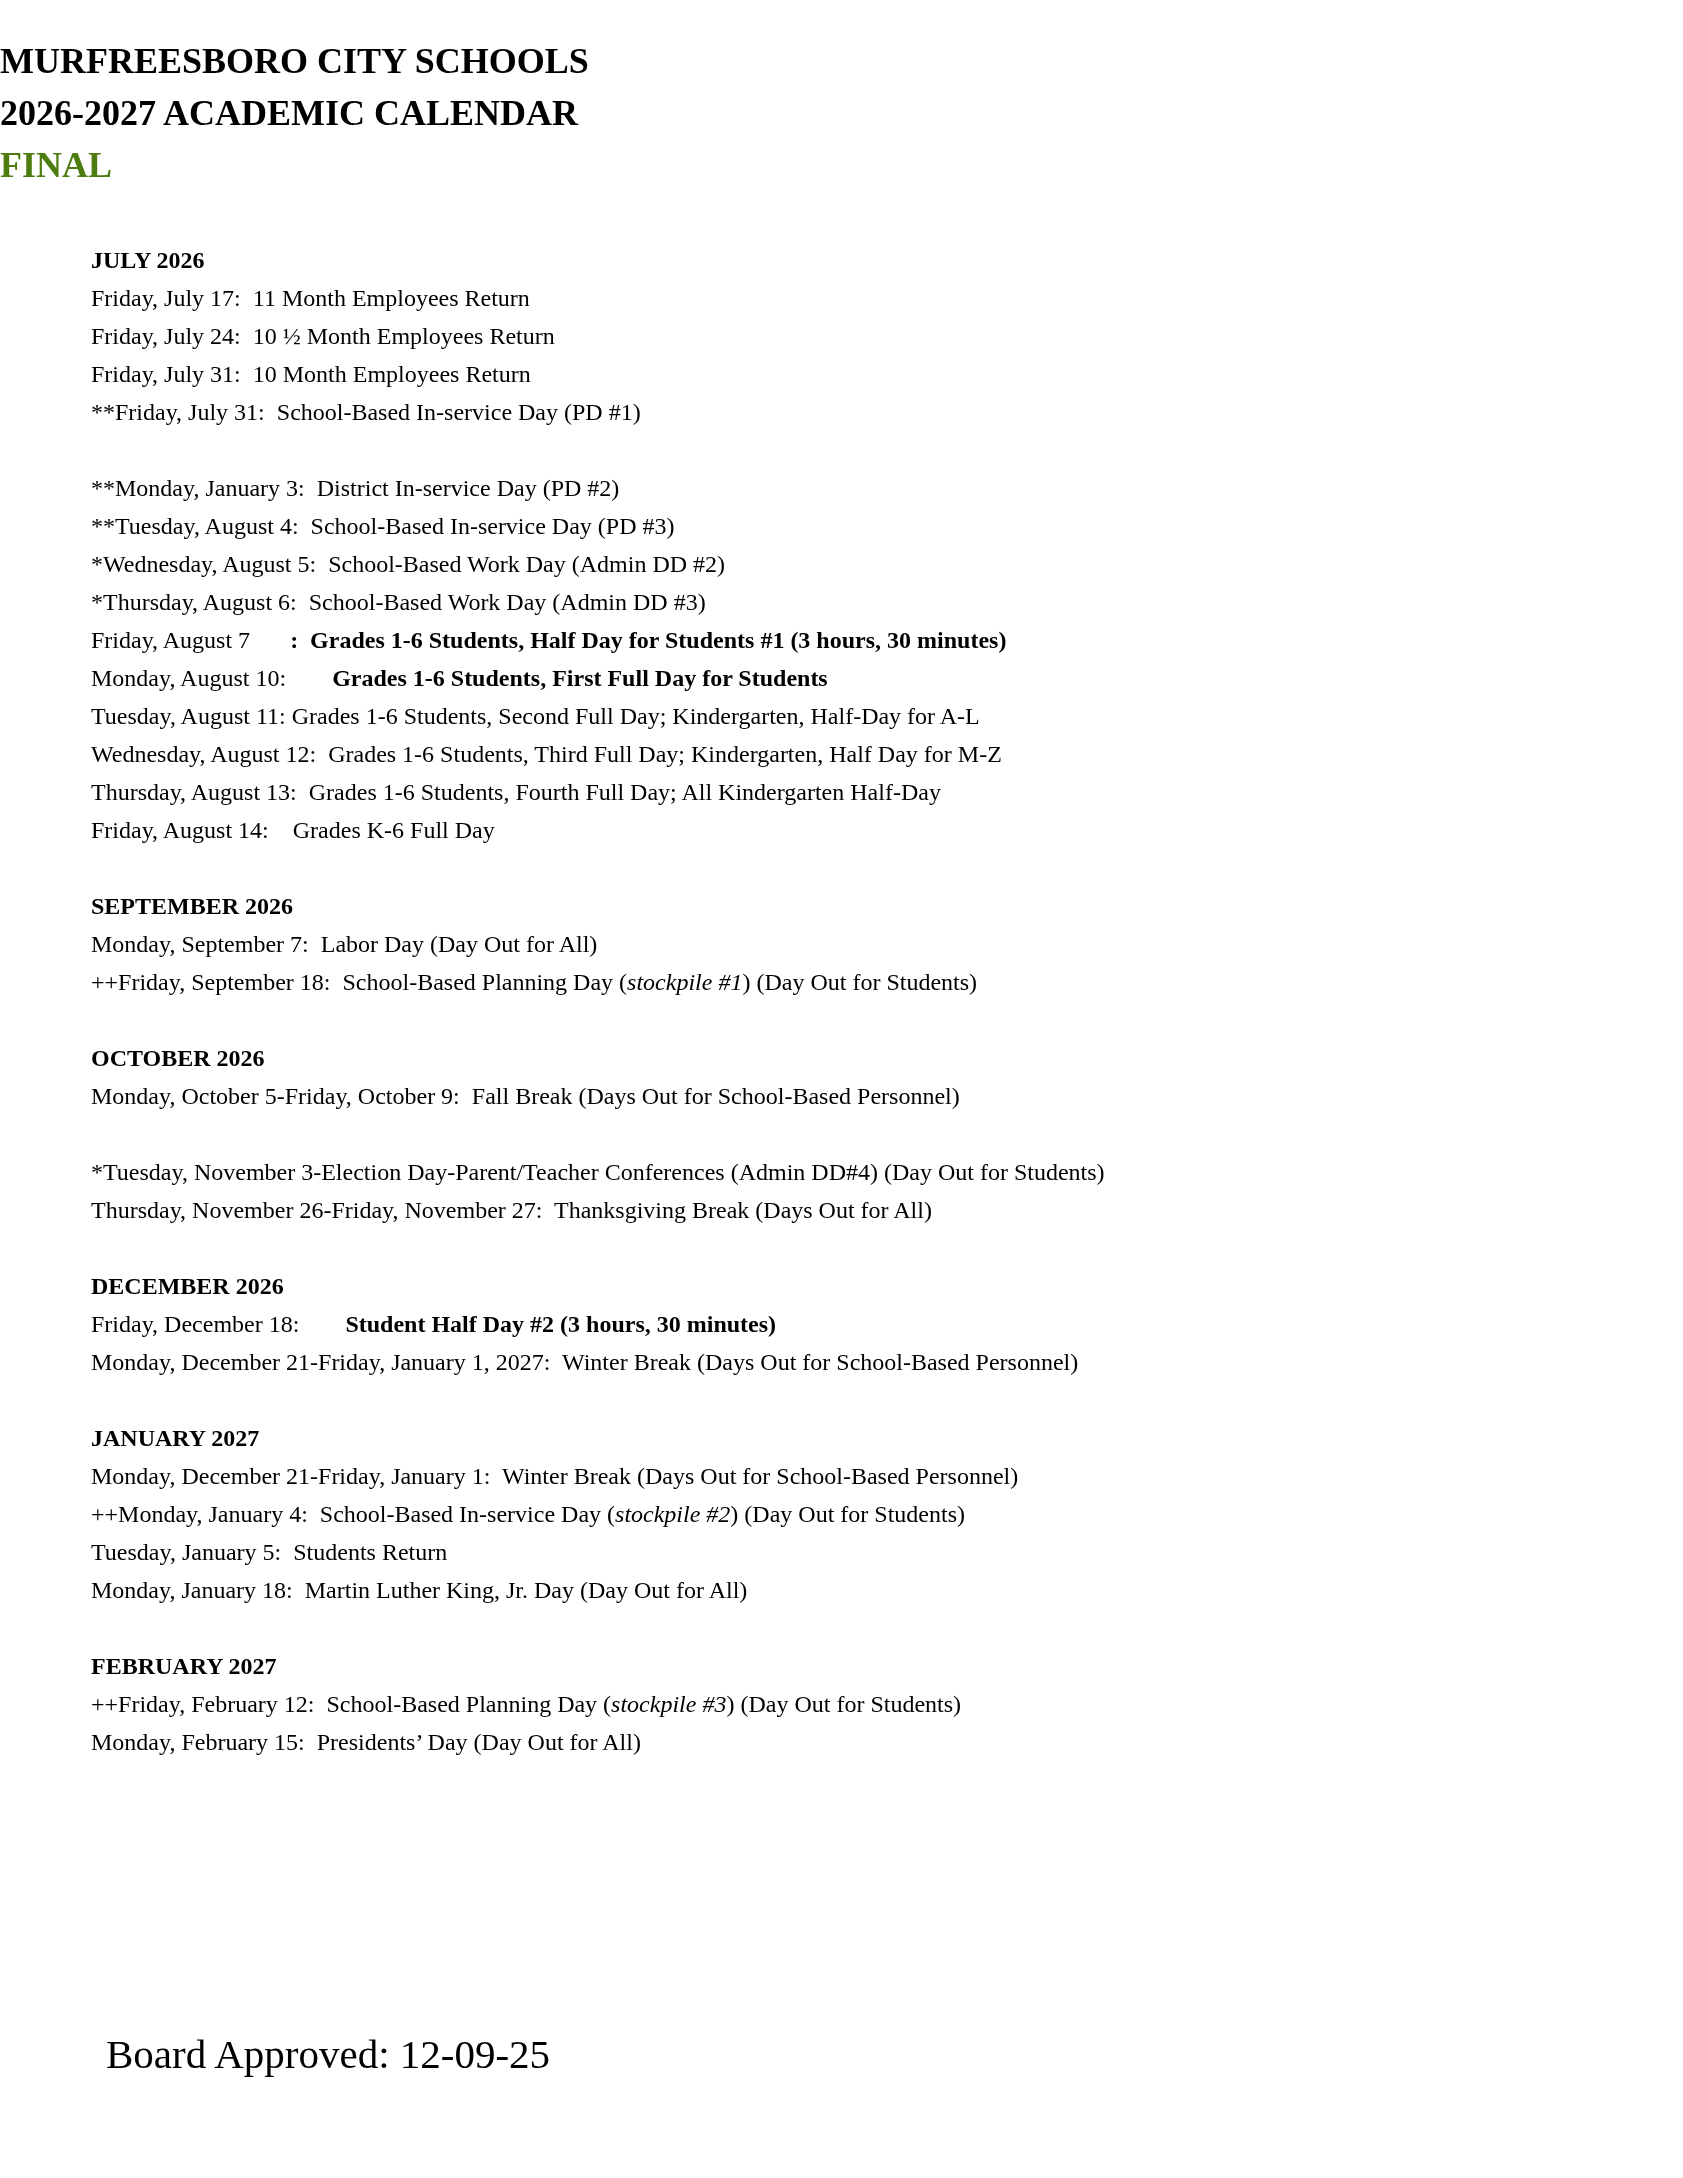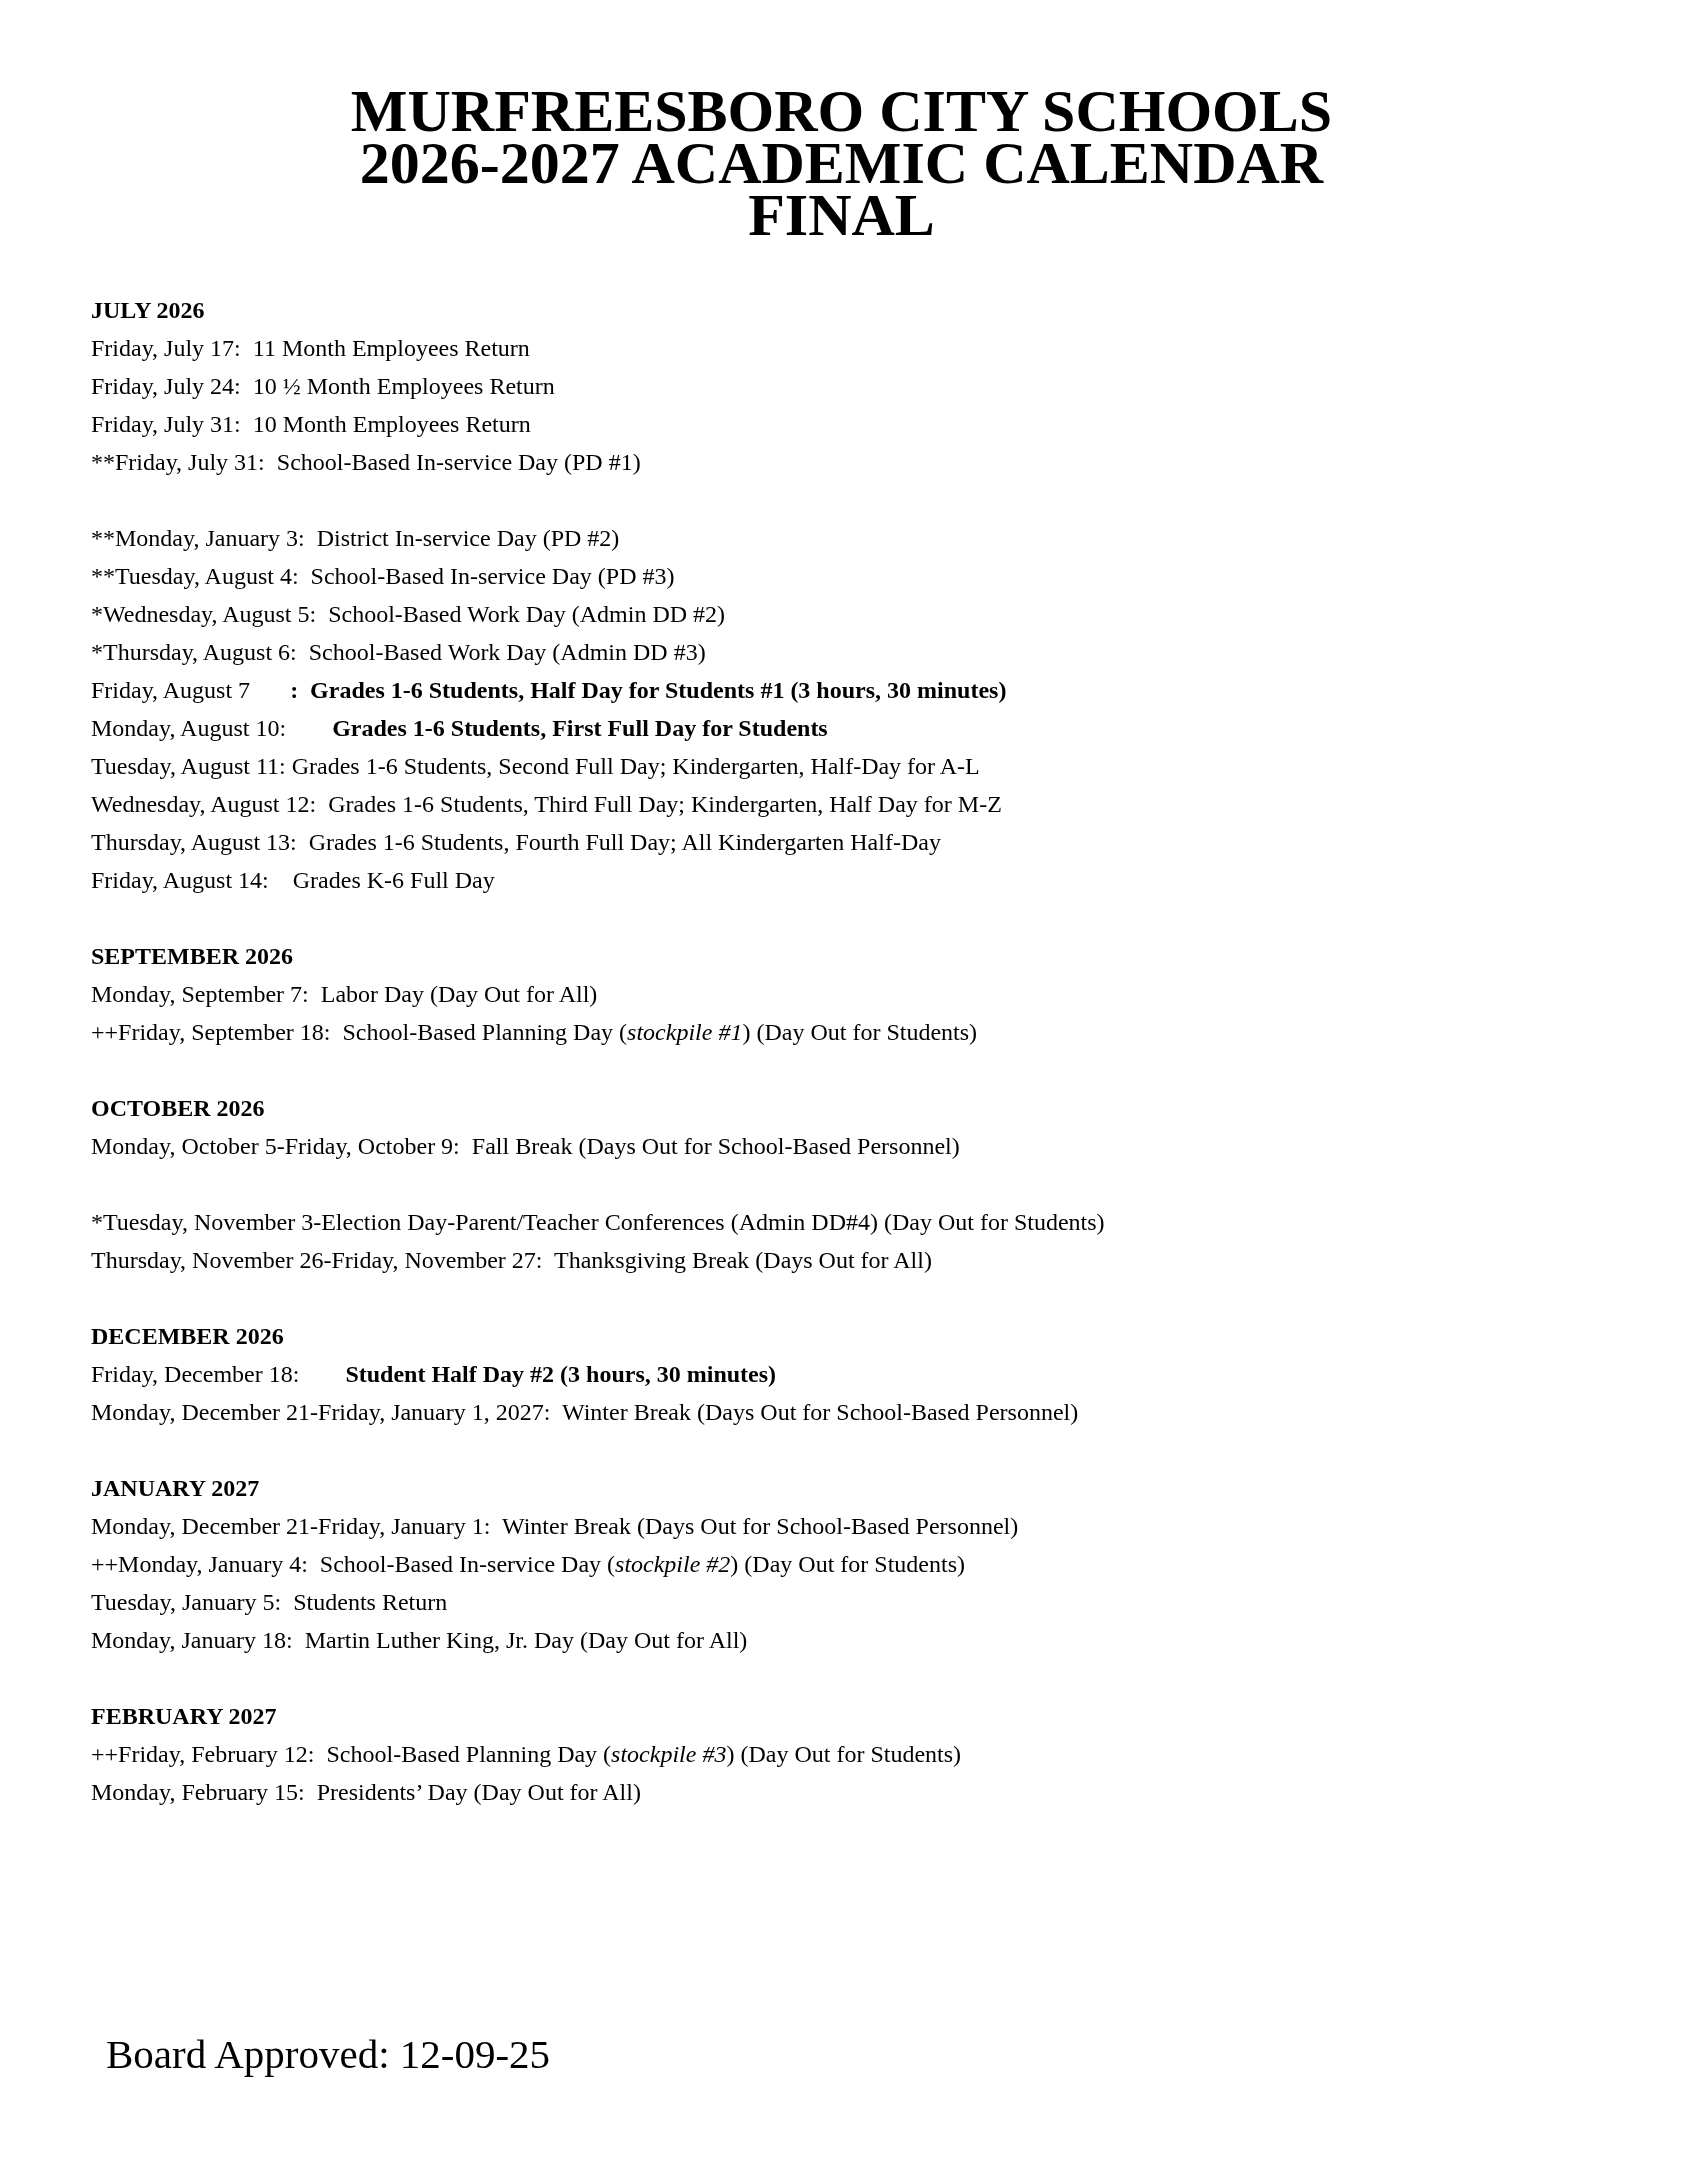--- a/index.html
+++ b/index.html
@@ -6,27 +6,27 @@
   .page {
     position: relative;
     width: 1683px;
     height: 2178px;
     background: #ffffff;
     color: #000000;
     font-family: "Liberation Serif", serif;
     overflow: hidden;
   }
   .title-block {
-    padding-top: 85px;
-    text-align: center;
+    padding-top: 35px;
+    text-align: left;
     font-weight: bold;
-    font-size: 60px;
+    font-size: 36px;
     line-height: 52px;
   }
-  .title-final { color: #000000; }
+  .title-final { color: #4d7c0f; }
   .content {
     padding-left: 91px;
     padding-right: 50px;
     padding-top: 50px;
     font-size: 24px;
     line-height: 38px;
   }
   .section { margin-bottom: 38px; }
   .heading { font-weight: bold; white-space: pre-wrap; }
   .line { white-space: pre-wrap; }

